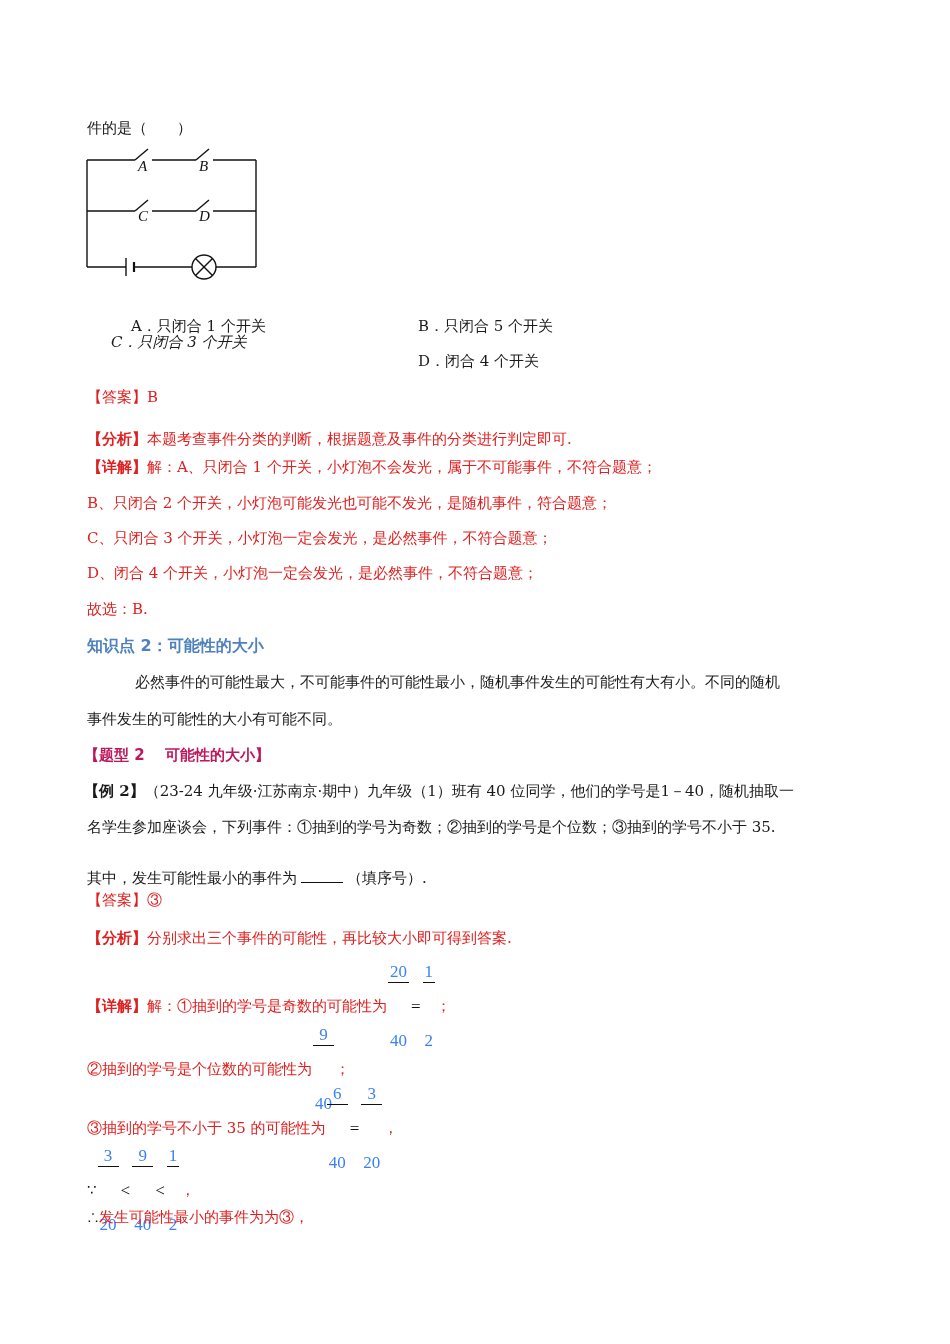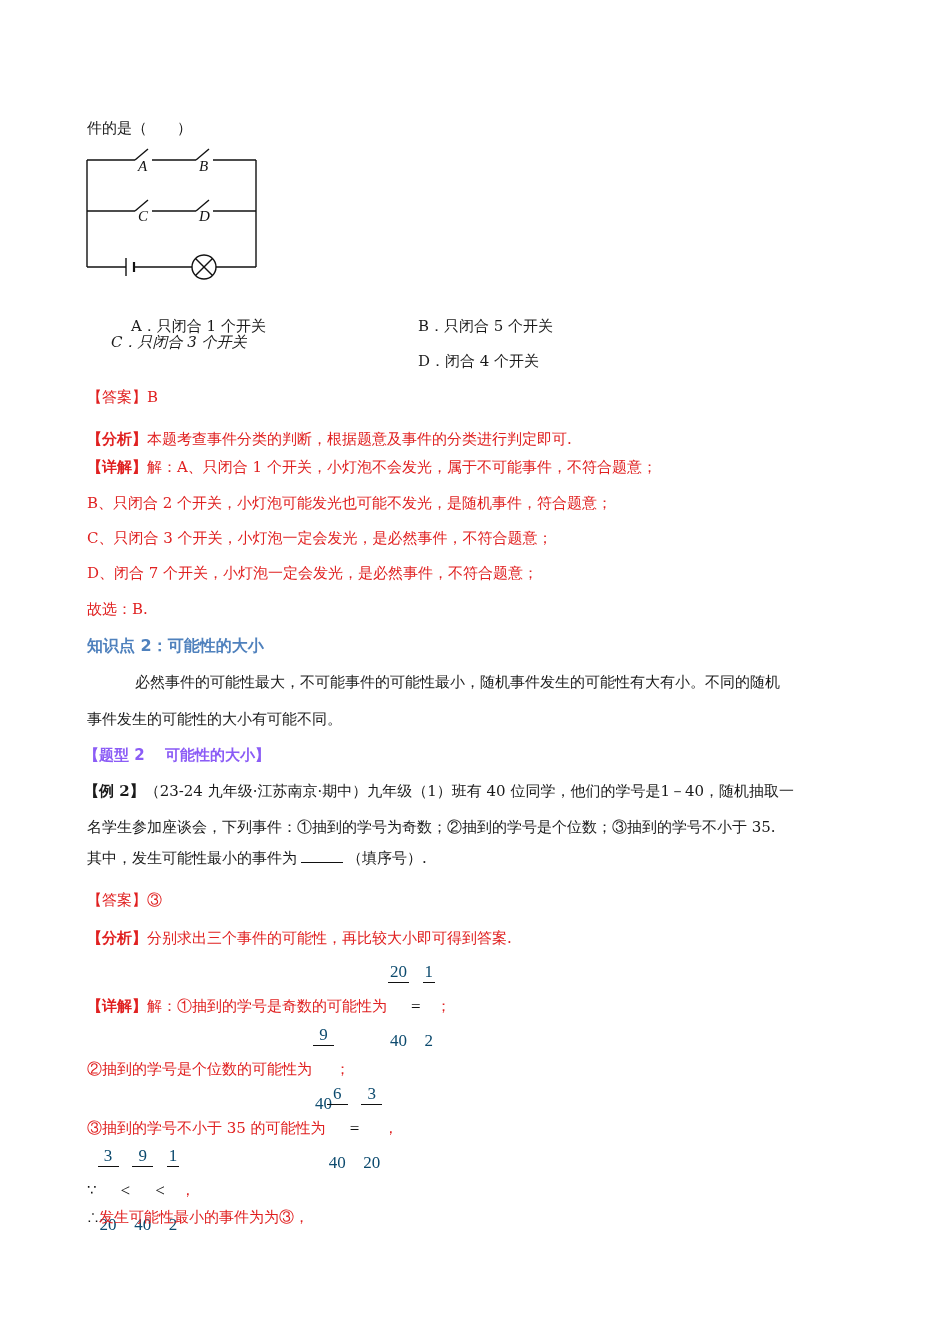--- a/index.html
+++ b/index.html
@@ -1,24 +1,24 @@
 <!DOCTYPE html>
 <html><head>
 <meta charset="utf-8">
 <style>
   html, body { margin: 0; padding: 0; background: #ffffff; }
   body { width: 950px; height: 1344px; position: relative; overflow: hidden;
          font-family: "DejaVu Serif", "Liberation Serif", serif; color: #1a1a1a; font-size: 15px; }
   .line { position: absolute; left: 87px; white-space: nowrap; line-height: 20px; }
   .red { color: #e02020; }
   .blue-h { color: #4f81bd; font-family: "DejaVu Sans", "Liberation Sans", sans-serif; font-weight: bold; font-size: 16px; }
-  .blue-t { color: #8b5cf6; font-family: "DejaVu Sans", "Liberation Sans", sans-serif; font-weight: bold; font-size: 15px; }
+  .blue-t { color: #be185d; font-family: "DejaVu Sans", "Liberation Sans", sans-serif; font-weight: bold; font-size: 15px; }
   .bold { font-weight: bold; }
   .opt { position: absolute; white-space: nowrap; line-height: 20px; }
-  .frac { display: inline-block; vertical-align: middle; text-align: center; font-family: "Liberation Serif", serif; color: #0c4a6e; font-size: 17px; line-height: 20px; margin: 0 1px; }
+  .frac { display: inline-block; vertical-align: middle; text-align: center; font-family: "Liberation Serif", serif; color: #3b82f6; font-size: 17px; line-height: 20px; margin: 0 1px; }
   .frac .num { display: block; border-bottom: 1px solid #111; padding: 0 2px; }
   .frac .den { display: block; padding: 0 2px; margin-top: 48px; }
   .op { font-family: "Liberation Serif", serif; color: #111; font-size: 17px; vertical-align: middle; margin: 0 1px; }
   .blank { display: inline-block; width: 42px; border-bottom: 1px solid #111; height: 14px; margin: 0 4px; vertical-align: baseline; }
   .circuit { position: absolute; left: 86px; top: 146px; }
   .black { color: #111; }
 </style>
 </head>
 <body>
 
@@ -76,34 +76,34 @@
   <span>【答案】</span><span>B</span>
 </div>
 <div class="line red" style="top:422px;margin-top:7px;">
   <span class="bold">【分析】</span><span>本题考查事件分类的判断，根据题意及事件的分类进行判定即可.</span>
 </div>
 <div class="line red" style="top:457px;">
   <span class="bold">【详解】</span><span>解：A、只闭合 1 个开关，小灯泡不会发光，属于不可能事件，不符合题意；</span>
 </div>
 <div class="line red" style="top:493px;">B、只闭合 2 个开关，小灯泡可能发光也可能不发光，是随机事件，符合题意；</div>
 <div class="line red" style="top:528px;">C、只闭合 3 个开关，小灯泡一定会发光，是必然事件，不符合题意；</div>
-<div class="line red" style="top:563px;">D、闭合 7 个开关，小灯泡一定会发光，是必然事件，不符合题意；</div>
+<div class="line red" style="top:563px;">D、闭合 4 个开关，小灯泡一定会发光，是必然事件，不符合题意；</div>
 <div class="line red" style="top:599px;">故选：B.</div>
 
 <div class="line blue-h" style="top:636px;">知识点 2：可能性的大小</div>
 <div class="line" style="top:672px; left:135px;">必然事件的可能性最大，不可能事件的可能性最小，随机事件发生的可能性有大有小。不同的随机</div>
 <div class="line" style="top:709px;">事件发生的可能性的大小有可能不同。</div>
 
 <div class="line blue-t" style="top:745px; left:84px;">【题型 2　 可能性的大小】</div>
 
 <div class="line" style="top:781px; left:84px;">
   <span class="bold">【例 2】</span><span>（23-24 九年级·江苏南京·期中）九年级（1）班有 40 位同学，他们的学号是1－40，随机抽取一</span>
 </div>
 <div class="line" style="top:817px;text-align:right;">名学生参加座谈会，下列事件：①抽到的学号为奇数；②抽到的学号是个位数；③抽到的学号不小于 35.</div>
-<div class="line" style="top:848px;">
+<div class="line" style="top:868px;">
   <span>其中，发生可能性最小的事件为</span><span class="blank"></span><span>（填序号）.</span>
 </div>
 
 <div class="line red" style="top:892px;font-family:Liberation Mono, monospace;">
   <span>【答案】</span><span>③</span>
 </div>
 <div class="line red" style="top:928px;">
   <span class="bold">【分析】</span><span>分别求出三个事件的可能性，再比较大小即可得到答案.</span>
 </div>
 

